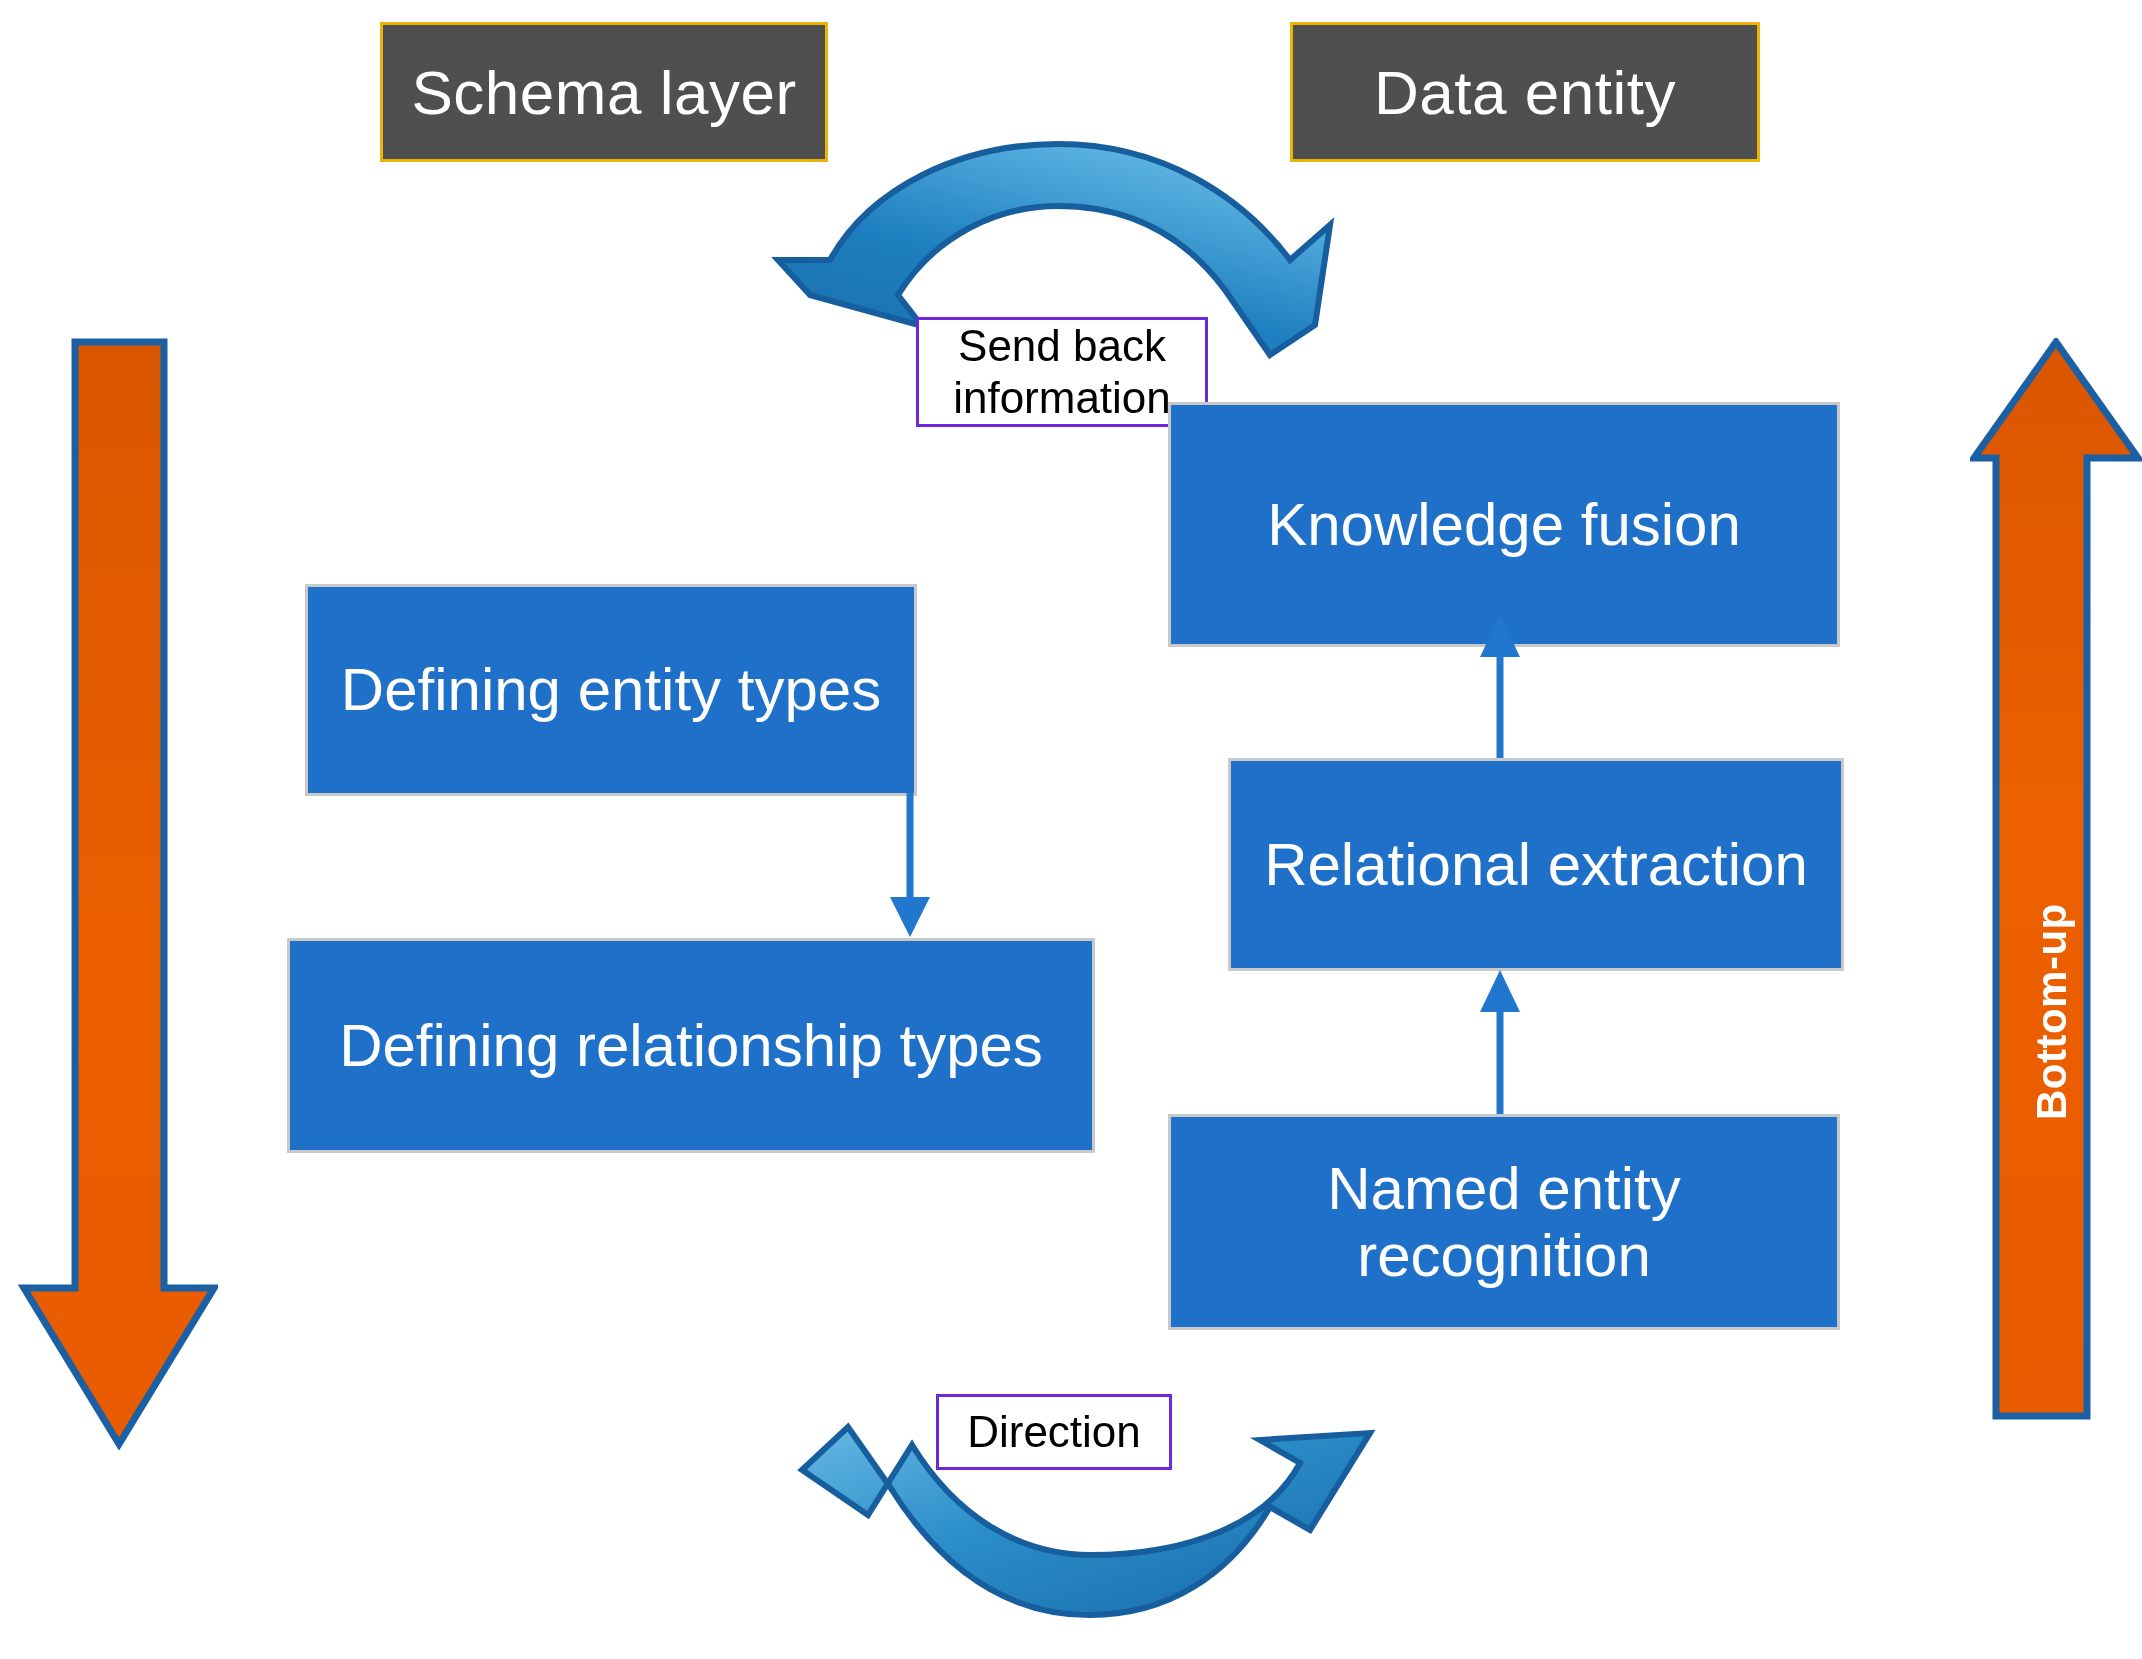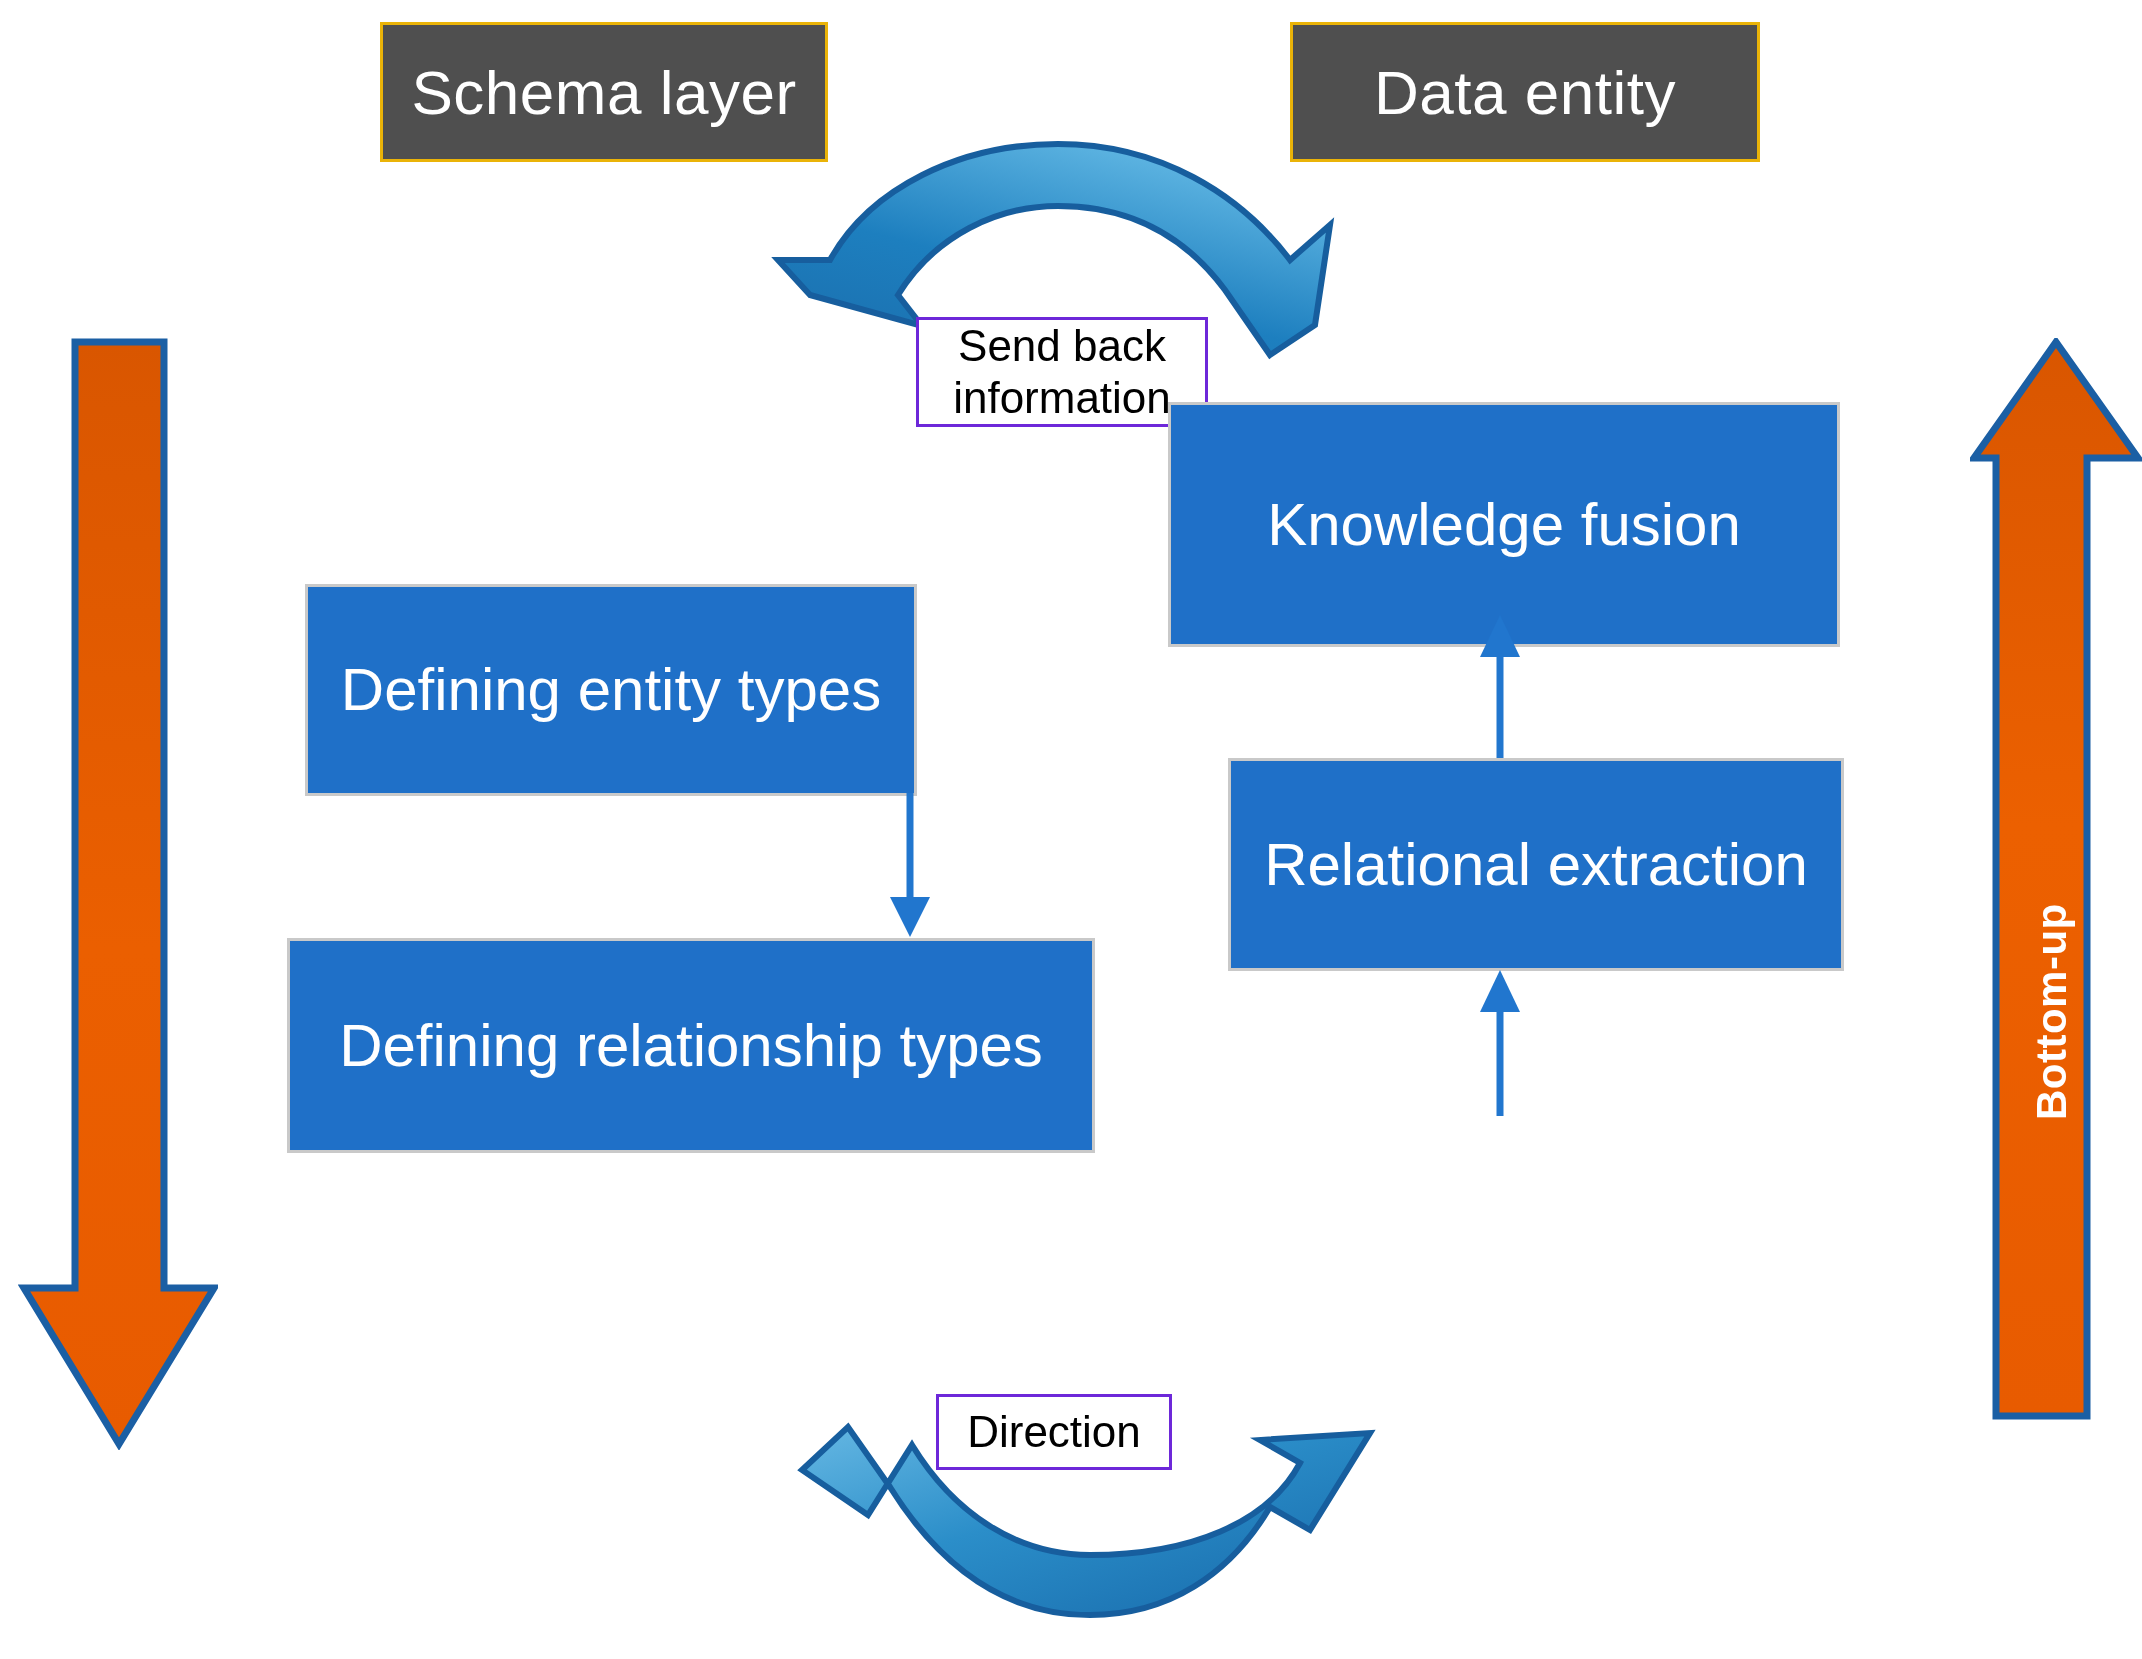--- a/index.html
+++ b/index.html
@@ -198,14 +198,15 @@
     <polygon points="30,2 10,44 50,44" fill="#2176CE"></polygon>
   </svg>
 
   <div class="proc-box" id="box-relational-extract">Relational extraction</div>
 
   <svg class="connector" id="conn-ner-to-rel" viewBox="0 0 60 148">
     <line x1="30" y1="148" x2="30" y2="40" stroke="#2176CE" stroke-width="7"></line>
     <polygon points="30,2 10,44 50,44" fill="#2176CE"></polygon>
   </svg>
 
+  <div class="proc-box" id="box-named-entity">Named entity recognition</div>
 
 </div>
 
 </body></html>

